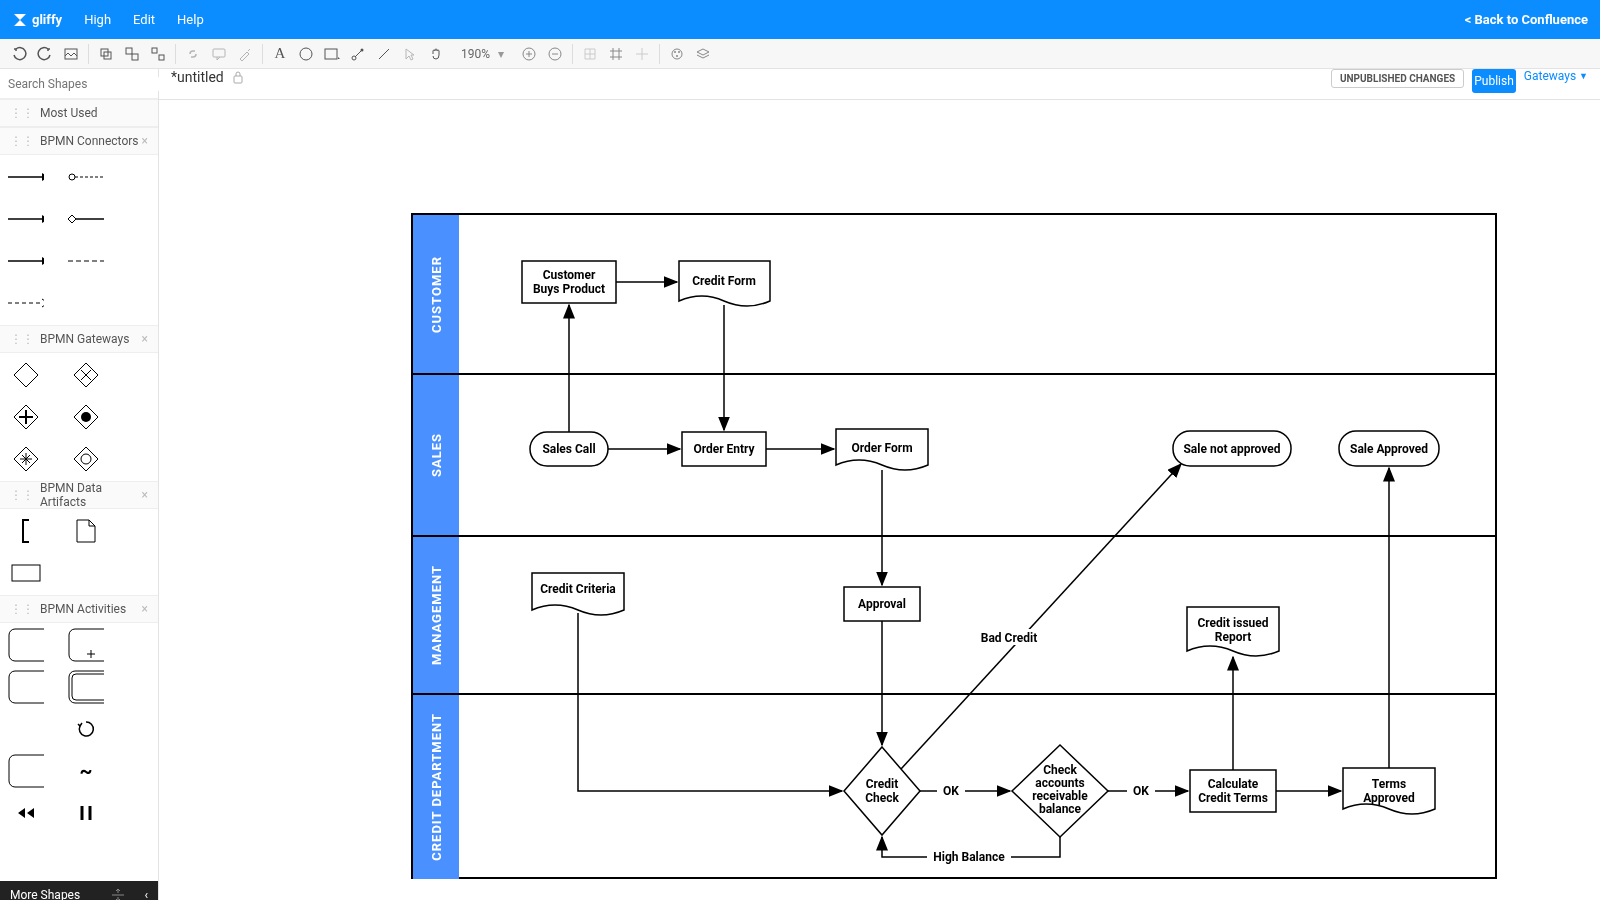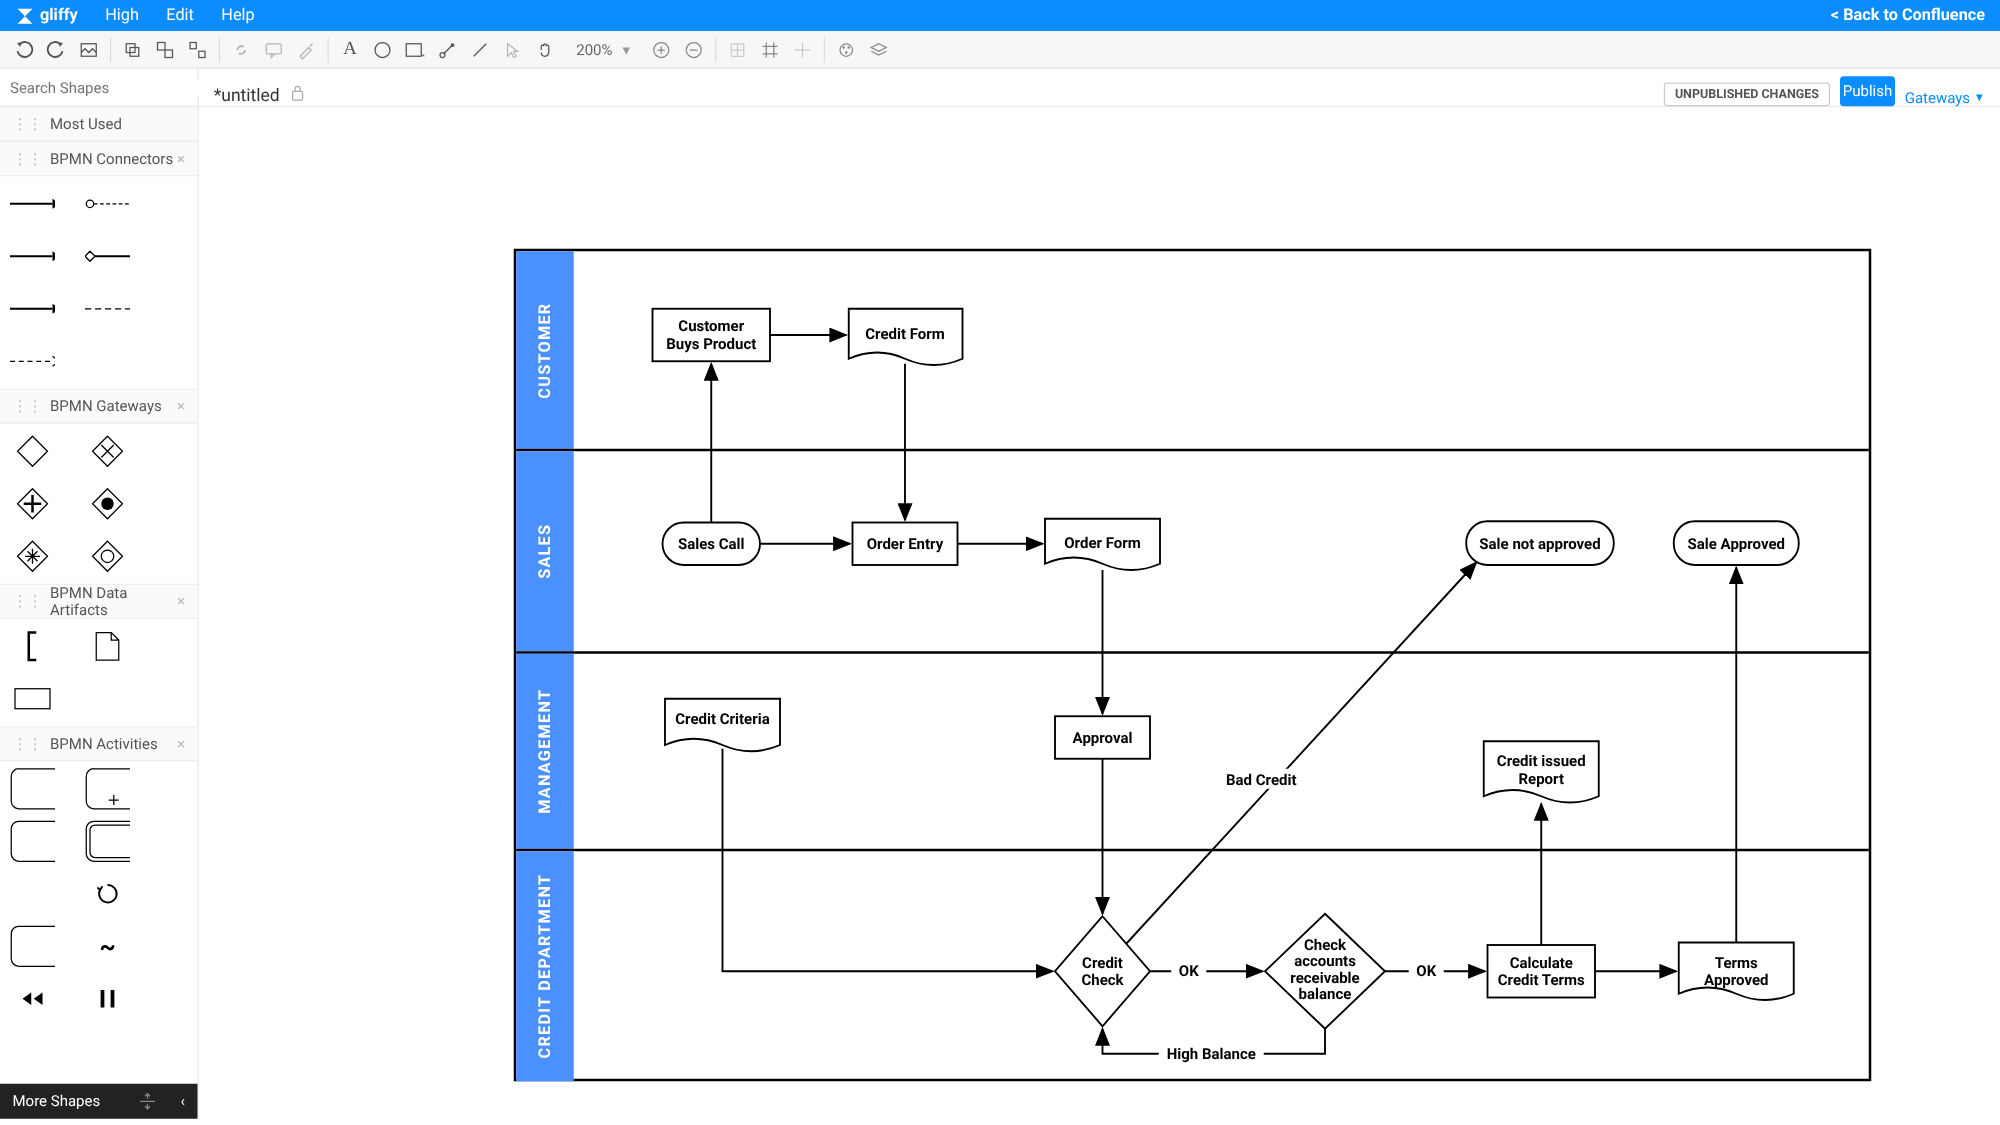--- a/index.html
+++ b/index.html
@@ -1,17 +1,17 @@
 <!DOCTYPE html>
 <html><head>
 <meta charset="utf-8">
 <style>
 *{box-sizing:border-box;margin:0;padding:0;font-family:-apple-system,BlinkMacSystemFont,"Segoe UI",Roboto,Arial,sans-serif}
 html,body{width:1600px;height:900px;overflow:hidden;background:#fff}
-.menubar{height:25px;background:#0b8cff;display:flex;align-items:center;padding:0 12px;color:#fff;font-size:13px}
+.menubar{height:39px;background:#0b8cff;display:flex;align-items:center;padding:0 12px;color:#fff;font-size:13px}
 .brand{display:flex;align-items:center;font-weight:700;margin-right:22px}
 .brand svg{margin-right:4px}
 .menubar .mi{margin-right:22px;cursor:pointer}
 .menubar .spacer{flex:1}
 .menubar .back{font-weight:700;cursor:pointer}
 .toolbar{height:30px;background:#f7f7f7;border-bottom:1px solid #e3e3e3;display:flex;align-items:center;padding:0 6px;color:#666;font-size:12px}
 .toolbar .tb{width:26px;height:26px;display:flex;align-items:center;justify-content:center;cursor:pointer;color:#555}
 .toolbar .sep{width:1px;height:20px;background:#ddd;margin:0 4px}
 .toolbar .zoom{padding:0 8px;display:flex;align-items:center}
 .toolbar .zoom span{margin:0 4px}
@@ -21,21 +21,21 @@
 .search{height:30px;display:flex;align-items:center;padding:0 8px;border-bottom:1px solid #eee}
 .search input{border:none;outline:none;font-size:12px;flex:1;color:#999}
 .cat{height:28px;display:flex;align-items:center;padding:0 10px;font-size:12px;color:#555;background:#fafafa;border-top:1px solid #eee;border-bottom:1px solid #eee;cursor:pointer}
 .cat .grip{color:#bbb;margin-right:6px}
 .cat .x{margin-left:auto;color:#bbb}
 .shapes{padding:10px 8px;display:flex;flex-wrap:wrap;gap:18px 24px}
 .sh{width:36px;height:24px;display:flex;align-items:center;justify-content:center;cursor:grab}
 .sidebar-bottom{position:absolute;bottom:0;left:0;right:0;height:28px;background:#222;color:#fff;display:flex;align-items:center;padding:0 10px;font-size:12px}
 .sidebar-bottom .chev{margin-left:auto}
 .canvas-wrap{flex:1;display:flex;flex-direction:column}
-.doc-header{height:31px;border-bottom:1px solid #e3e3e3;display:flex;align-items:flex-end;padding:0 12px}
+.doc-header{height:31px;border-bottom:1px solid #e3e3e3;display:flex;align-items:flex-start;padding:0 12px}
 .doc-header .title{font-size:14px;color:#333}
 .doc-header .lock{margin-left:8px;color:#aaa}
 .doc-header .spacer{flex:1}
 .doc-header .pill{border:1px solid #ccc;border-radius:3px;padding:3px 8px;font-size:10px;font-weight:700;color:#555;margin-right:8px}
 .doc-header .publish{background:#0b8cff;color:#fff;border:none;border-radius:3px;padding:5px 2px;font-size:12px;cursor:pointer;margin-right:8px}
 .doc-header .opts{color:#0b8cff;font-size:12px;cursor:pointer;display:flex;align-items:center}
 .canvas{flex:1;position:relative;background:#fff}
 .swimlanes{position:absolute;left:252px;top:113px;width:1086px;height:666px;border:2px solid #000}
 .lane{position:absolute;left:0;right:0;border-top:2px solid #000}
 .lane-header{position:absolute;left:0;top:0;bottom:0;width:46px;background:#4a90ff;display:flex;align-items:center;justify-content:center}
@@ -147,21 +147,21 @@
       <svg width="16" height="16">
         <path d="M4 3 L4 13 L7 10 L9 14 L11 13 L9 9 L12 9 Z" fill="none" stroke="#555"></path>
       </svg>
     </div>
   <div class="tb">
       <svg width="16" height="16">
         <path d="M5 8 L5 5 Q5 4 6 4 Q7 4 7 5 L7 4 Q7 3 8 3 Q9 3 9 4 L9 5 Q9 4 10 4 Q11 4 11 5 L11 9 Q11 13 8 13 Q5 13 5 10" fill="none" stroke="#555"></path>
       </svg>
     </div>
   <div class="zoom">
-    <span>200%</span>
+    <span>190%</span>
     <span style="color:#999">▾</span>
   </div>
   <div class="tb">
       <svg width="16" height="16">
         <circle cx="8" cy="8" r="6" fill="none" stroke="#888"></circle>
         <line x1="8" y1="5" x2="8" y2="11" stroke="#888"></line>
         <line x1="5" y1="8" x2="11" y2="8" stroke="#888"></line>
       </svg>
     </div>
   <div class="tb">

